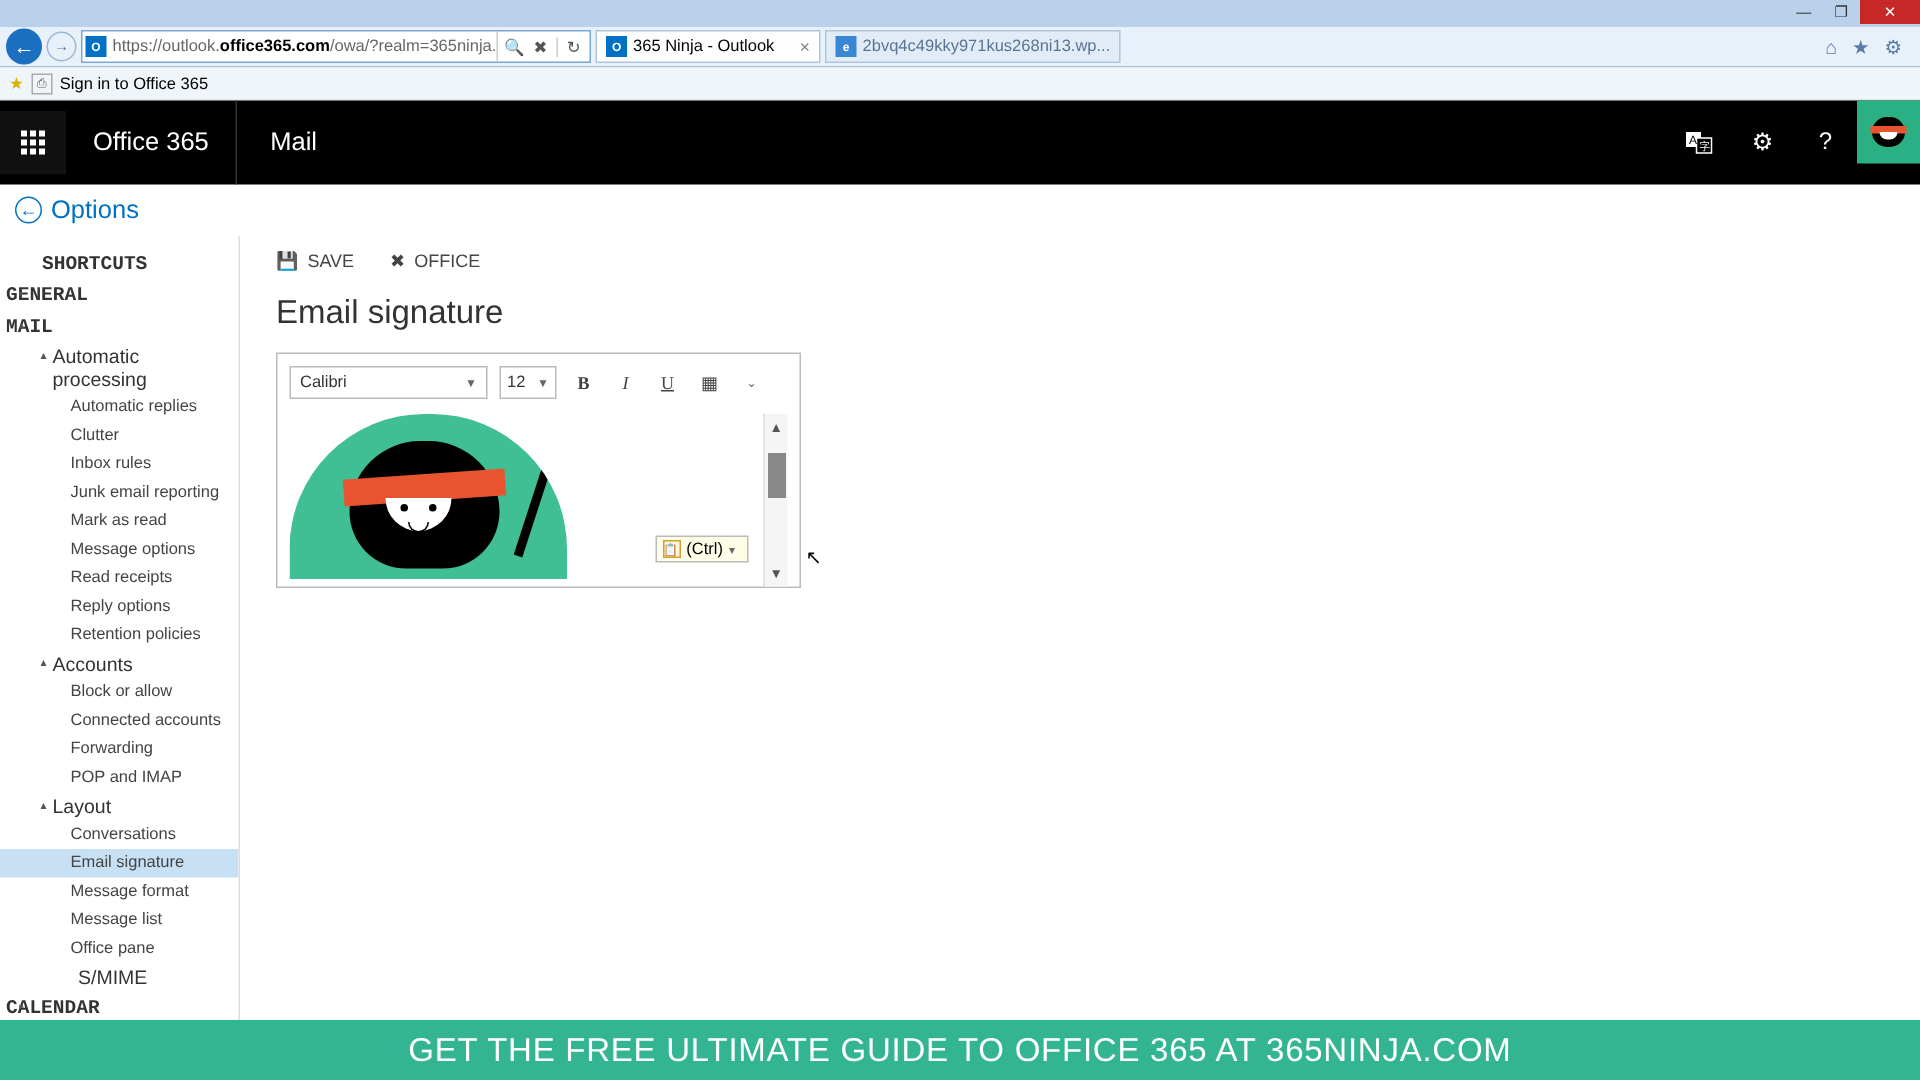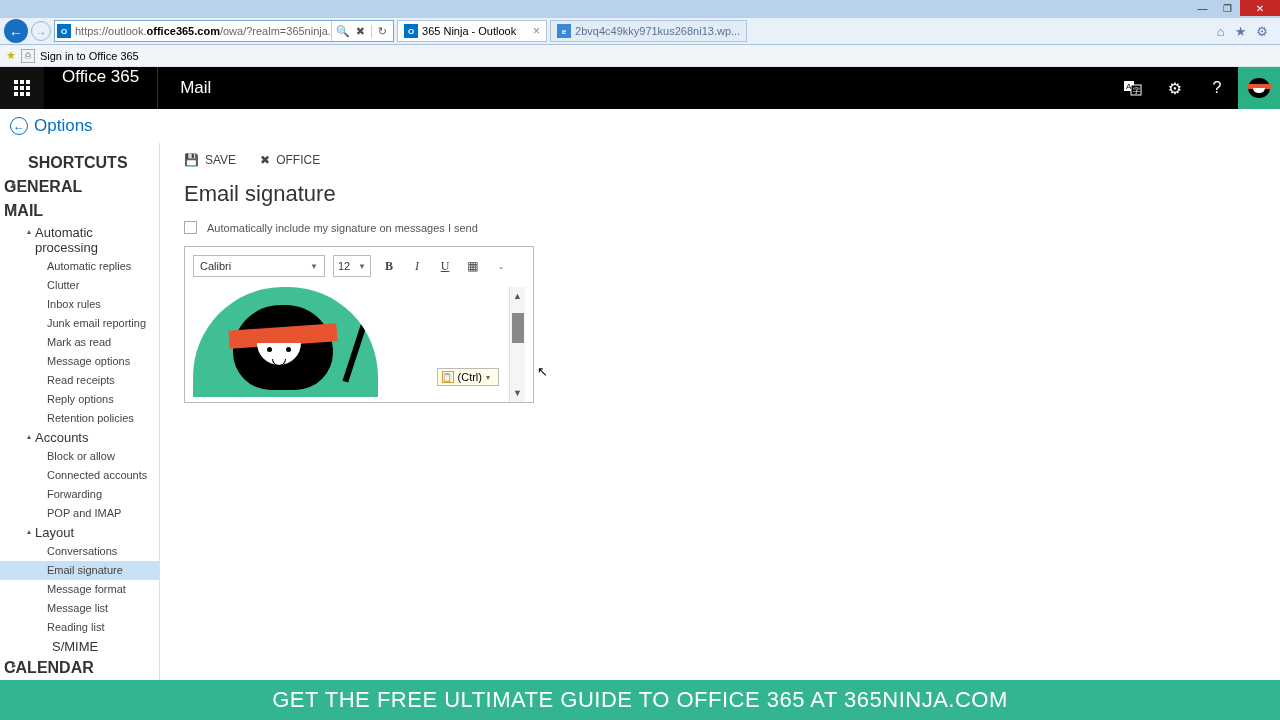--- a/index.html
+++ b/index.html
@@ -24,39 +24,39 @@
 .tab .tfav { width:14px; height:14px; background:#0072c6; color:#fff; font-size:8px; display:flex; align-items:center; justify-content:center; font-weight:bold;}
 .tab .tfav.ie { background:#3a87d8;}
 .tab .tclose { margin-left:auto; font-size:12px; color:#888;}
 .addrbar .right-icons { margin-left:auto; display:flex; gap:10px; padding-right:8px; color:#597ca8; font-size:13px;}
 
 .bookbar { height:22px; background:#f0f5fa; border-bottom:1px solid #e0e6ee; display:flex; align-items:center; padding:0 6px; font-size:11px; gap:5px;}
 .bookbar .star { color:#d6b200; font-size:11px;}
 .bookbar .bfav { width:14px; height:14px; border:1px solid #aaa; display:flex; align-items:center; justify-content:center; font-size:8px; color:#555;}
 
 
-.o365 { height:42px; background:#000; color:#fff; display:flex; }
+.o365 { height:56px; background:#000; color:#fff; display:flex; align-items:center; }
 .o365 .apps { width:44px; height:42px; display:flex; align-items:center; justify-content:center; background:#111;}
 .apps-grid { display:grid; grid-template-columns:repeat(3,4px); grid-template-rows:repeat(3,4px); gap:2px;}
 .apps-grid i { background:#fff; width:4px; height:4px; display:block;}
 .o365 .brand { padding:0 18px; font-size:17px; font-weight:400;}
 .o365 .app-name { padding:0 22px; font-size:17px; border-left:1px solid #333; height:100%; display:flex; align-items:center;}
 .o365 .hright { margin-left:auto; display:flex; height:100%;}
 .o365 .hbtn { width:42px; display:flex; align-items:center; justify-content:center; font-size:16px; color:#fff;}
 .o365 .avatar { width:42px; height:42px; background:#2baf84; display:flex; align-items:center; justify-content:center;}
 
 
 .options-link { height:34px; display:flex; align-items:center; gap:6px; padding:0 10px; color:#0072c6; font-size:17px;}
 .options-link .circback { width:18px; height:18px; border:1.5px solid #0072c6; border-radius:50%; display:flex; align-items:center; justify-content:center; font-size:12px; color:#0072c6;}
 
 .main { display:flex; height: calc(720px - 18px - 27px - 22px - 42px - 34px - 40px); }
 
 
 .sidebar { width:160px; border-right:1px solid #ddd; padding:8px 0; font-size:11px; color:#333; overflow:hidden;}
-.side-h { font-weight:bold; padding:3px 0 3px 28px; font-size:16px;}
+.side-h { font-weight:bold; padding:3px 0 3px 28px; font-size:13px;font-family:Liberation Mono, monospace;}
 .side-h.section { padding-left:4px; position:relative;}
 .side-h.section::before { content:"▸"; position:absolute; left:12px; font-size:8px; color:#555; top:5px;}
 .side-h.section.open::before { content:"▾";}
 .side-h.section.open.sub::before { content:"▴"; }
 .side-sub { padding:2px 0 2px 35px; position:relative; font-size:13px; color:#333;}
 .side-sub.hdr::before { content:"▴"; position:absolute; left:27px; font-size:8px; top:4px; color:#555;}
 .side-item { padding:2px 0 2px 47px; font-size:11px; color:#444; cursor:default; line-height:15px;}
 .side-item.selected { background:#c7e0f4;}
 
 
@@ -209,43 +209,39 @@
     <div class="side-sub hdr">Accounts</div>
     <div class="side-item">Block or allow</div>
     <div class="side-item">Connected accounts</div>
     <div class="side-item">Forwarding</div>
     <div class="side-item">POP and IMAP</div>
     <div class="side-sub hdr">Layout</div>
     <div class="side-item">Conversations</div>
     <div class="side-item selected">Email signature</div>
     <div class="side-item">Message format</div>
     <div class="side-item">Message list</div>
-    <div class="side-item">Reading list</div>
+    <div class="side-item">Office pane</div>
     <div class="side-sub" style="padding-left:52px">S/MIME</div>
     <div class="side-h section">CALENDAR</div>
     <div class="side-h section">GUIDE</div>
     <div class="side-h">OTHER</div>
   </div>
 
   <div class="content">
     <div class="actions">
       <div class="actbtn">
         <span>💾</span>
         <span>SAVE</span>
       </div>
       <div class="actbtn">
         <span>✖</span>
         <span>OFFICE</span>
       </div>
     </div>
     <div class="heading">Email signature</div>
-    <div class="checkrow">
-      <div class="cbox"></div>
-      <span>Automatically include my signature on messages I send</span>
-    </div>
 
     <div class="editor">
       <div class="toolbar">
         <div class="fontsel">
           <span>Calibri</span>
           <span class="dropdown-caret">▼</span>
         </div>
         <div class="sizesel">
           <span>12</span>
           <span class="dropdown-caret">▼</span>

